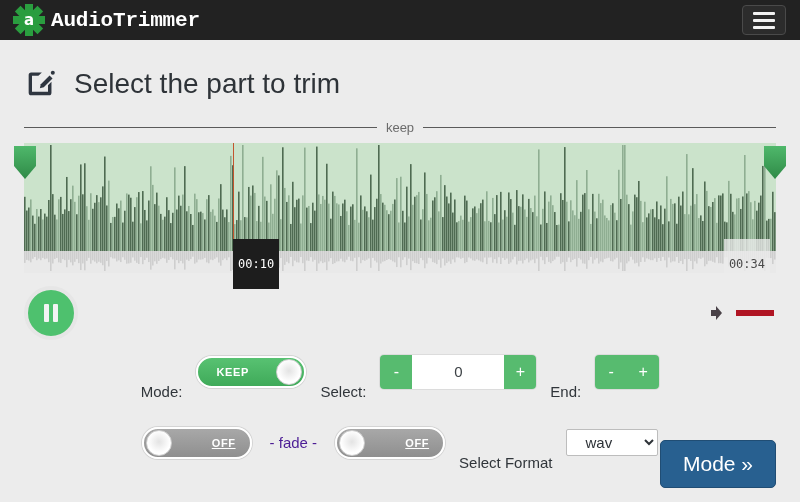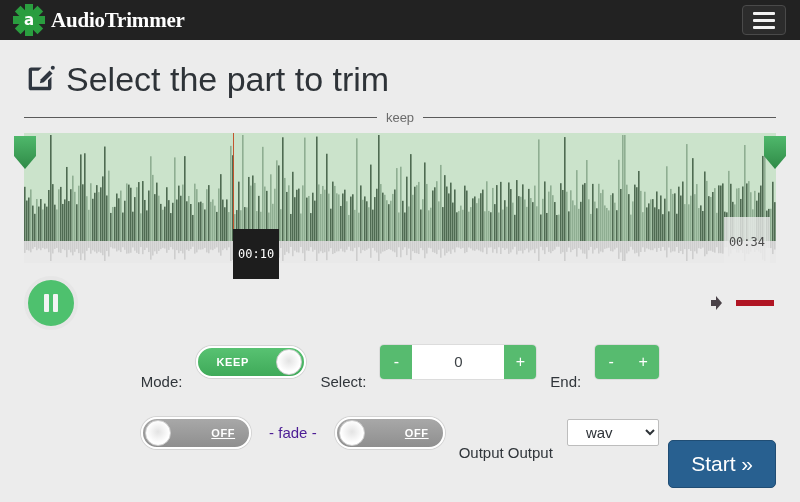--- a/index.html
+++ b/index.html
@@ -61,21 +61,21 @@
     font-weight: bold;
     line-height: 18px;
     text-align: center;
     font-family: "DejaVu Sans", sans-serif;
   }
   .brand-text {
     color: #ffffff;
     font-size: 21px;
     font-weight: bold;
     letter-spacing: -0.2px;
-    font-family: Liberation Serif, serif;
+    font-family: Liberation Mono, monospace;
   }
   .menu-btn {
     width: 44px;
     height: 30px;
     border: 1px solid #4a4a4a;
     border-radius: 4px;
     background: #2c2c2c;
     display: flex;
     flex-direction: column;
     align-items: center;
@@ -99,25 +99,25 @@
     gap: 10px;
     padding: 22px 0 0 24px;
   }
   .edit-icon {
     width: 32px;
     height: 32px;
     flex: 0 0 32px;
     color: #2f3640;
   }
   .page-title {
-    font-size: 34px;
+    font-size: 28px;
     color: #2e3338;
     font-weight: normal;
     line-height: 1;
-    margin: 0;
+    margin: 8px;
     font-family: "Liberation Sans", sans-serif;
   }
 
   
   .keep-divider {
     margin: 14px 24px 0 24px;
     display: flex;
     align-items: center;
     gap: 9px;
     color: #6b6b6b;
@@ -156,21 +156,21 @@
     background: #1d1d1d;
     color: #ffffff;
     font-size: 12px;
     font-family: "DejaVu Sans Mono", monospace;
     padding: 18px 5px;
     line-height: 14px;
     z-index: 5;
   }
   .time-chip.cursor { top: 96px; }
   .time-chip.end {
-    top: 84px;
+    top: 96px;
     background: rgba(236,236,236,0.78);
     color: #4a4a4a;
   }
   .playhead {
     position: absolute;
     top: 0;
     width: 1px;
     height: 108px;
     background: #c2552f;
     z-index: 3;
@@ -1228,19 +1228,19 @@
   <div class="switch off">
     <div class="txt">OFF</div>
     <div class="knob"></div>
   </div>
   <div class="fade-label">- fade -</div>
   <div class="switch off">
     <div class="txt">OFF</div>
     <div class="knob"></div>
   </div>
 
-  <div class="ctl-label">Output Output</div>
+  <div class="ctl-label">Select Format</div>
   <select class="fmt-select"><option value="wav">wav</option><option value="mp3">mp3</option><option value="m4a">m4a</option><option value="ogg">ogg</option></select>
 </div>
 
 <div class="crop-wrap">
-  <button class="crop-btn">Start »</button>
+  <button class="crop-btn">Mode »</button>
 </div>
 
 </body></html>

